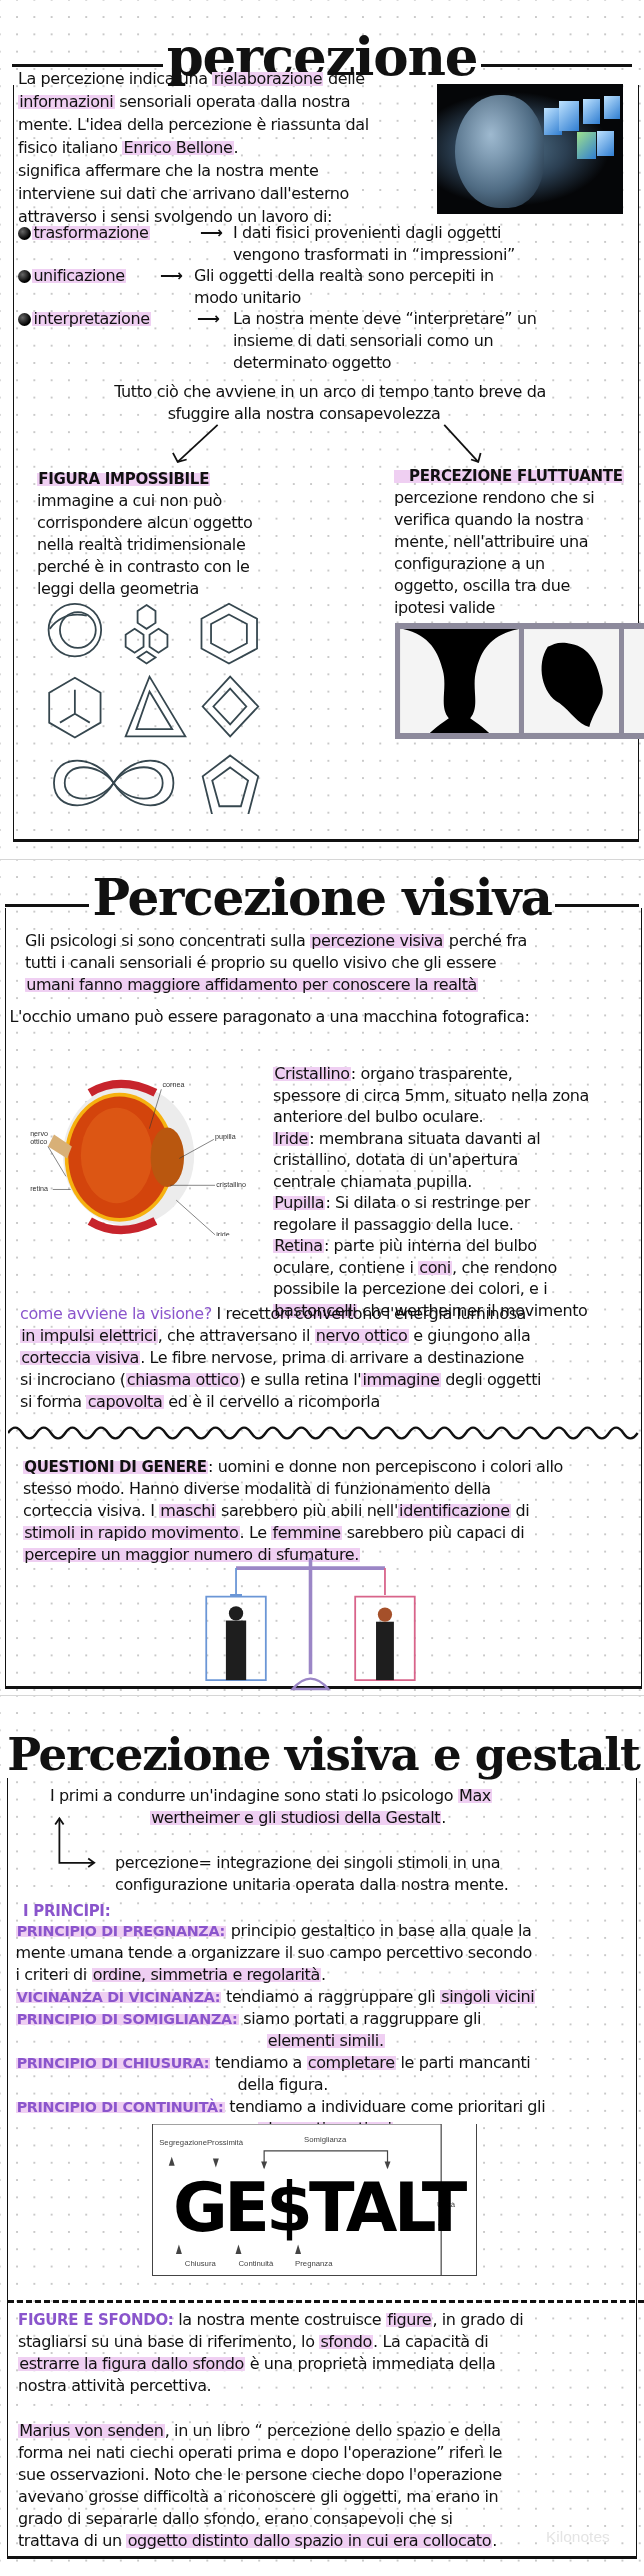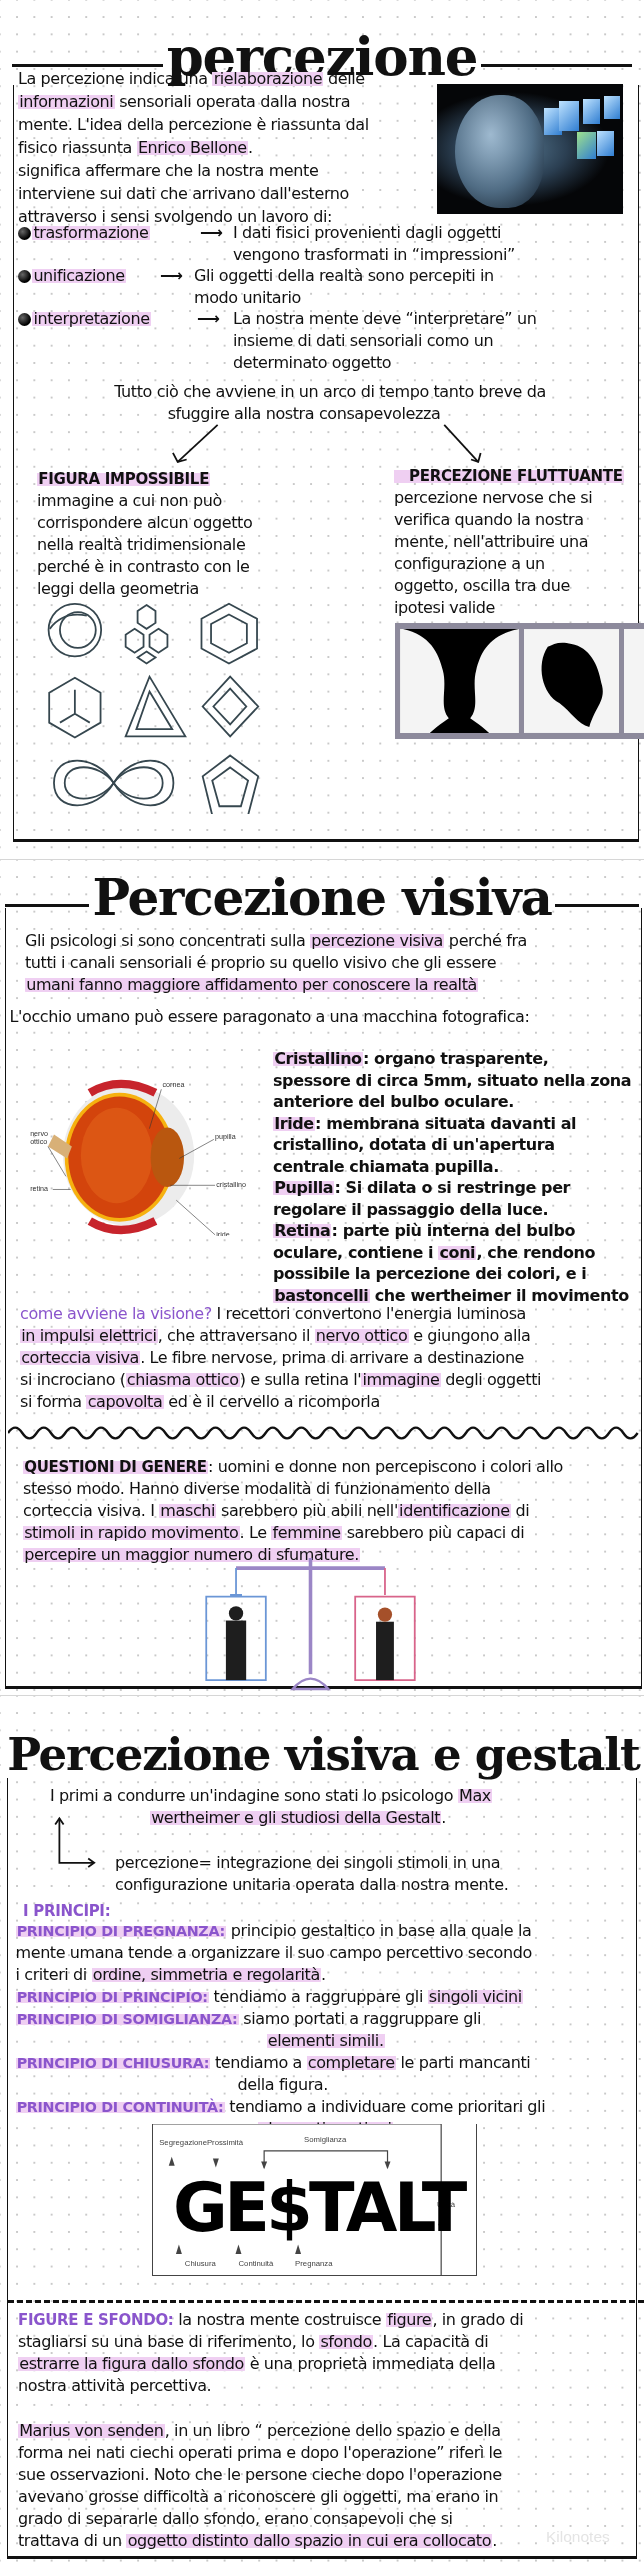--- a/index.html
+++ b/index.html
@@ -85,21 +85,21 @@
     <div class="title-line" style="margin-top:18px;"></div>
     <h1 class="title" style="font-size:53px;">percezione</h1>
     <div class="title-line" style="margin-top:18px;"></div>
   </div>
   <div class="frame" style="left:13px;top:85px;width:626px;height:757px;border-bottom-width:3px;"></div>
 
   <div class="abs t" style="left:18px;top:67px;width:418px;line-height:23px;">
       <div><span>La percezione indica una </span><span class="hl">rielaborazione</span><span> delle</span></div>
       <div><span class="hl">informazioni</span><span> sensoriali operata  dalla nostra</span></div>
       <div><span>mente. L'idea della percezione è riassunta dal</span></div>
-      <div><span>fisico riassunta </span><span class="hl">Enrico Bellone</span><span>.</span></div>
+      <div><span>fisico italiano </span><span class="hl">Enrico Bellone</span><span>.</span></div>
       <div><span>significa affermare che la nostra mente</span></div>
       <div><span>interviene sui dati che arrivano dall'esterno</span></div>
       <div><span>attraverso i sensi svolgendo un lavoro di:</span></div>
     </div>
 
   <div class="abs img-brain" style="left:437px;top:84px;width:186px;height:130px;">
     <div class="head"></div>
     <div class="tile" style="left:107px;top:24px;width:18px;height:27px;"></div>
     <div class="tile" style="left:122px;top:16.7px;width:20px;height:30px;"></div>
     <div class="tile" style="left:146px;top:15px;width:16.7px;height:25px;"></div>
@@ -152,21 +152,21 @@
     <div class="caps"><span class="hl" style="font-size:15px;margin-top:32px;">FIGURA IMPOSSIBILE</span></div>
     <div>immagine a cui non può</div>
     <div>corrispondere alcun oggetto</div>
     <div>nella realtà tridimensionale</div>
     <div>perché è in contrasto con le</div>
     <div>leggi della geometria</div>
   </div>
 
   <div class="abs t" style="left:394px;top:465px;width:245px;">
     <div class="caps"><span class="hl" style="font-size:15px;padding-left:15px;">PERCEZIONE FLUTTUANTE</span></div>
-    <div>percezione nervose che si</div>
+    <div>percezione rendono che si</div>
     <div>verifica quando la nostra</div>
     <div>mente, nell'attribuire una</div>
     <div>configurazione a un</div>
     <div>oggetto, oscilla tra due</div>
     <div>ipotesi valide</div>
   </div>
 
   <svg class="abs illusion-grid" style="left:45px;top:599px;" width="221" height="215" viewBox="0 0 370 360" fill="none" stroke="#36474f" stroke-width="3">
     <g>
         <circle cx="50" cy="52" r="44"></circle>
@@ -254,21 +254,21 @@
       <line x1="318" y1="118" x2="260" y2="150" stroke="#333"></line>
       <text x="322" y="198">cristallino</text>
       <line x1="320" y1="195" x2="245" y2="195" stroke="#333"></line>
       <text x="10" y="205">retina</text>
       <line x1="48" y1="202" x2="78" y2="202" stroke="#333"></line>
       <text x="322" y="282">iride</text>
       <line x1="320" y1="278" x2="255" y2="220" stroke="#333"></line>
     </g>
   </svg>
 
-  <div class="abs t" style="left:273px;top:188px;width:367px;line-height:21.5px;font-weight:bold;">
+  <div class="abs t" style="left:273px;top:203px;width:367px;line-height:21.5px;">
       <div><span class="hl">Cristallino</span><span>: organo trasparente,</span></div>
       <div><span>spessore di circa 5mm, situato nella zona</span></div>
       <div><span>anteriore del bulbo oculare.</span></div>
       <div><span class="hl">Iride</span><span>: membrana situata davanti al</span></div>
       <div><span>cristallino, dotata di un'apertura</span></div>
       <div><span>centrale chiamata pupilla.</span></div>
       <div><span class="hl">Pupilla</span><span>: Si dilata o si restringe per</span></div>
       <div><span>regolare il passaggio della luce.</span></div>
       <div><span class="hl">Retina</span><span>: parte più interna del bulbo</span></div>
       <div><span>oculare, contiene i </span><span class="hl">coni</span><span>, che rendono</span></div>
@@ -333,21 +333,21 @@
 
   <div class="abs t purple caps" style="left:23px;top:204px;font-size:15px;">I PRINCIPI:</div>
 
   <div class="abs t" style="left:15.5px;top:224px;width:623px;">
     <div>
       <div><span class="hl purple caps" style="font-size:14.3px;">PRINCIPIO DI PREGNANZA:</span><span><span> principio gestaltico in base alla quale la</span></span></div>
       <div><span>mente umana tende a organizzare il suo campo percettivo secondo</span></div>
       <div><span>i criteri di </span><span class="hl">ordine, simmetria e regolarità</span><span>.</span></div>
     </div>
     <div>
-      <div><span class="hl purple caps" style="font-size:14.3px;">PRINCIPIO DI PRINCIPIO:</span><span><span> tendiamo a raggruppare gli </span><span class="hl">singoli vicini</span></span></div>
+      <div><span class="hl purple caps" style="font-size:14.3px;">VICINANZA DI VICINANZA:</span><span><span> tendiamo a raggruppare gli </span><span class="hl">singoli vicini</span></span></div>
     </div>
     <div>
       <div><span class="hl purple caps" style="font-size:14.3px;">PRINCIPIO DI SOMIGLIANZA:</span><span><span> siamo portati a raggruppare gli</span></span></div>
       <div style="padding-left:251px;"><span class="hl">elementi simili.</span></div>
     </div>
     <div>
       <div><span class="hl purple caps" style="font-size:14.3px;">PRINCIPIO DI CHIUSURA:</span><span><span> tendiamo a </span><span class="hl">completare</span><span> le parti mancanti</span></span></div>
       <div style="padding-left:222px;"><span>della figura.</span></div>
     </div>
     <div>

